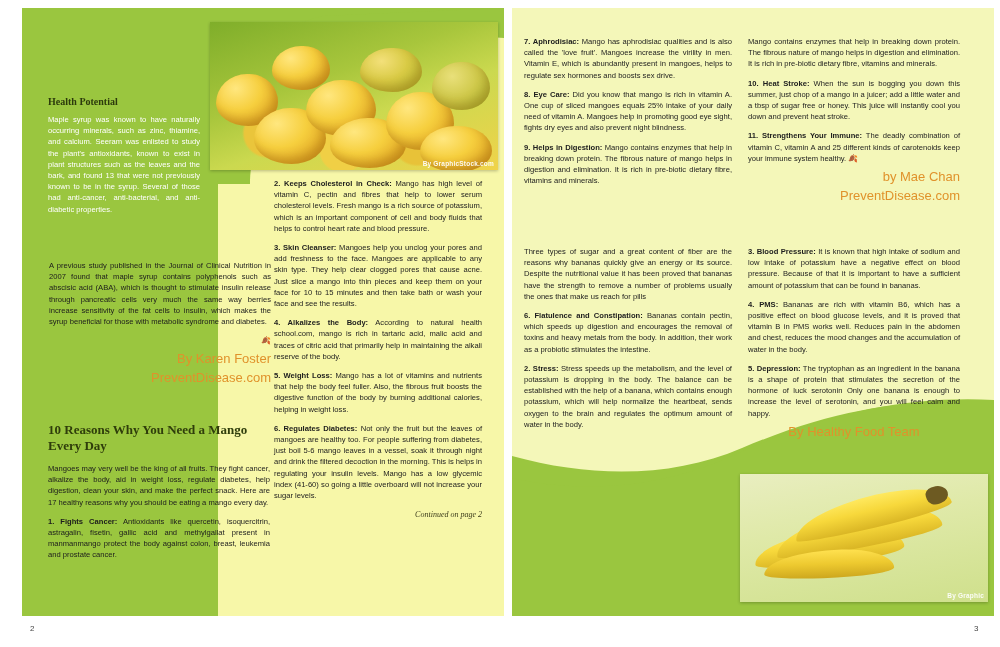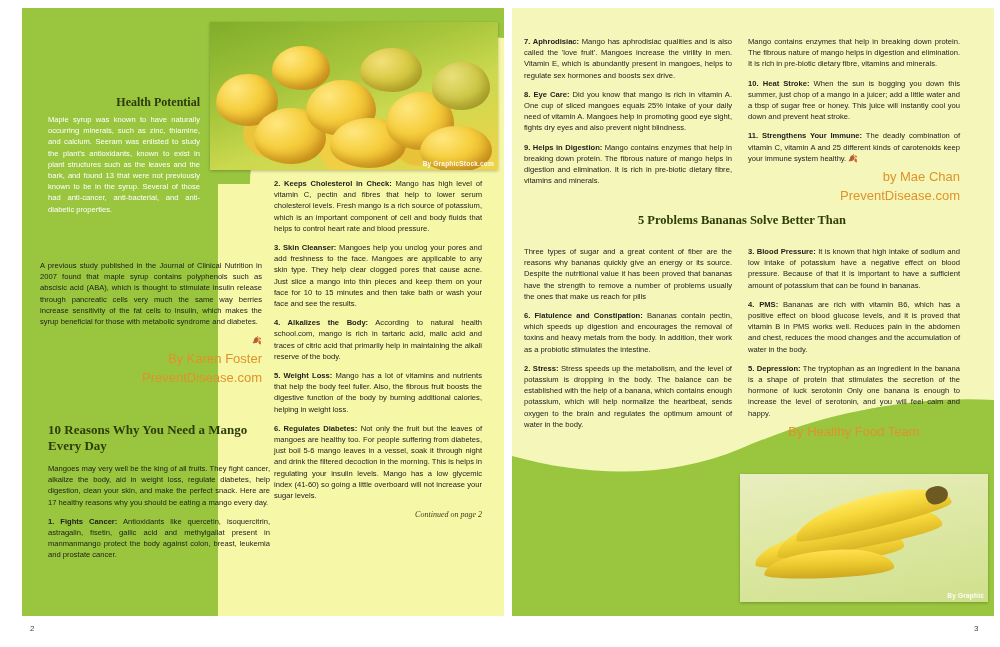--- a/index.html
+++ b/index.html
@@ -36,23 +36,22 @@
     line-height: 11.2px;
     color: #1c1c1c;
     text-align: justify;
   }
   .col p { margin: 0 0 8px 0; }
   b, strong { font-weight: bold; }
 
   .heading-potential {
     font-family: "Liberation Serif", serif;
     font-weight: bold;
-    font-size: 12px;
+    font-size: 10px;
     color: #2c3a0c;
-    text-align: right;
     line-height: 12px;
     margin: 0 0 6px 0;
   }
   .byline {
     text-align: right;
     color: #d88f2a;
     font-size: 13px;
     line-height: 10.5px;
     margin-top: 8px;
   }
@@ -151,21 +150,21 @@
       <div class="mango" style="left:150px;top:26px;  width:62px; height:44px; background:radial-gradient(ellipse at 35% 30%, #f3e07a 0%, #d9cb45 45%, #a8b62c 100%);"></div>
       <div class="mango" style="left:222px;top:40px;  width:58px; height:48px; background:radial-gradient(ellipse at 35% 30%, #e9e07a 0%, #cfc94a 48%, #9db52b 100%);"></div>
       <div class="watermark">By GraphicStock.com</div>
     </div>
 
     <div class="col" style="left:26px; top:88px; width:152px; color:#ffffff;">
       <div class="heading-potential">Health Potential</div>
       <p style="text-align:justify;">Maple syrup was known to have naturally occurring minerals, such as zinc, thiamine, and calcium. Seeram was enlisted to study the plant's antioxidants, known to exist in plant structures such as the leaves and the bark, and found 13 that were not previously known to be in the syrup. Several of those had anti-cancer, anti-bacterial, and anti-diabetic properties.</p>
     </div>
 
-    <div class="col" style="left:18px; top:252px; width:222px;">
+    <div class="col" style="left:27px; top:252px; width:222px;">
       <p>A previous study published in the Journal of Clinical Nutrition in 2007 found that maple syrup contains polyphenols such as abscisic acid (ABA), which is thought to stimulate insulin release through pancreatic cells very much the same way berries increase sensitivity of the fat cells to insulin, which makes the syrup beneficial for those with metabolic syndrome and diabetes.</p>
       <div class="leafmark" style="text-align:right;">🍂</div>
       <div class="byline orange">By Karen Foster</div>
       <div class="byline orange">PreventDisease.com</div>
     </div>
 
     <div class="col" style="left:26px; top:414px; width:222px;">
       <div class="sect-title">10 Reasons Why You Need a Mango Every Day</div>
       <p>Mangoes may very well be the king of all fruits. They fight cancer, alkalize the body, aid in weight loss, regulate diabetes, help digestion, clean your skin, and make the perfect snack. Here are 17 healthy reasons why you should be eating a mango every day.</p>
       <p>
@@ -228,23 +227,20 @@
       <p>
         <b>10. Heat Stroke:</b><span> When the sun is bogging you down this summer, just chop of a mango in a juicer; add a little water and a tbsp of sugar free or honey. This juice will instantly cool you down and prevent heat stroke.</span>
       </p>
       <p>
         <b>11. Strengthens Your Immune:</b><span> The deadly combination of vitamin C, vitamin A and 25 different kinds of carotenoids keep your immune system healthy.</span><span class="leafmark"> 🍂</span>
       </p>
       <div class="byline orange">by Mae Chan</div>
       <div class="byline orange">PreventDisease.com</div>
     </div>
 
-    <div style="position:absolute; left:12px; top:204px; width:436px;">
-      <div class="sect-title center">5 Problems Bananas Solve Better Than</div>
-    </div>
 
     <div class="col" style="left:12px; top:238px; width:208px;">
       <p>Three types of sugar and a great content of fiber are the reasons why bananas quickly give an energy or its source. Despite the nutritional value it has been proved that bananas have the strength to remove a number of problems usually the ones that make us reach for pills</p>
       <p>
         <b>6. Flatulence and Constipation:</b><span> Bananas contain pectin, which speeds up digestion and encourages the removal of toxins and heavy metals from the body. In addition, their work as a probiotic  stimulates the intestine.</span>
       </p>
       <p>
         <b>2. Stress:</b><span> Stress speeds up the metabolism, and the level of potassium is dropping in the body. The balance can be established with the help of a banana, which contains enough potassium, which will help normalize the heartbeat, sends oxygen to the brain and regulates the optimum amount of water in the body.</span>
       </p>
     </div>

